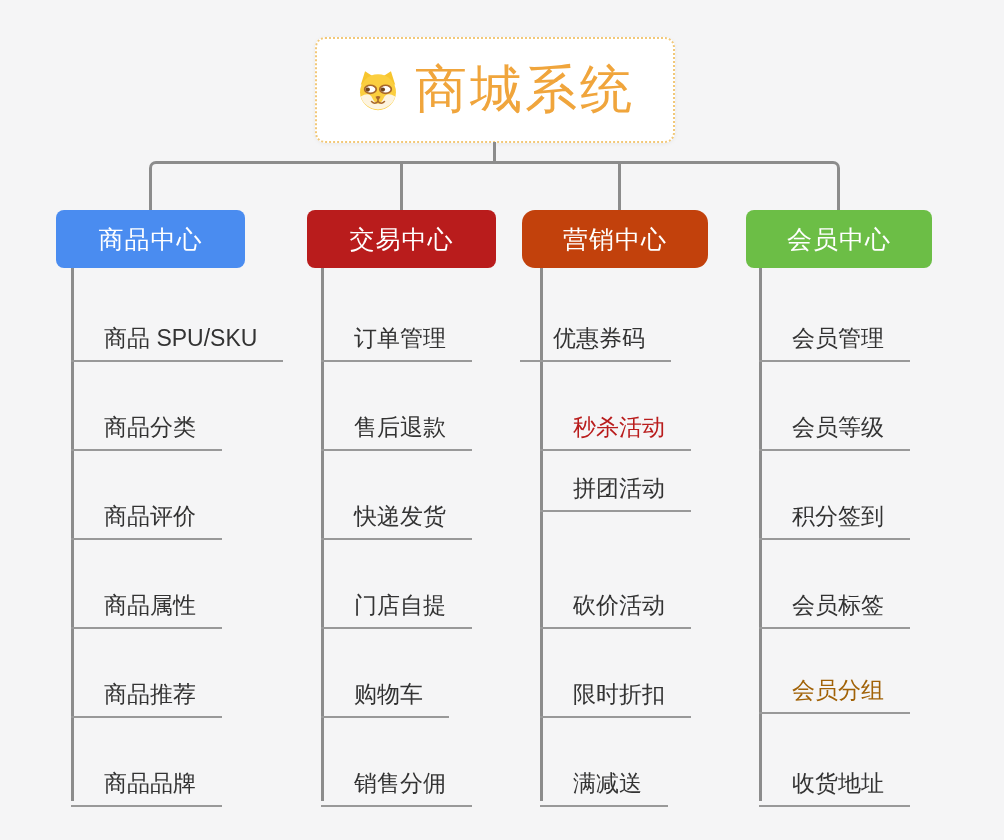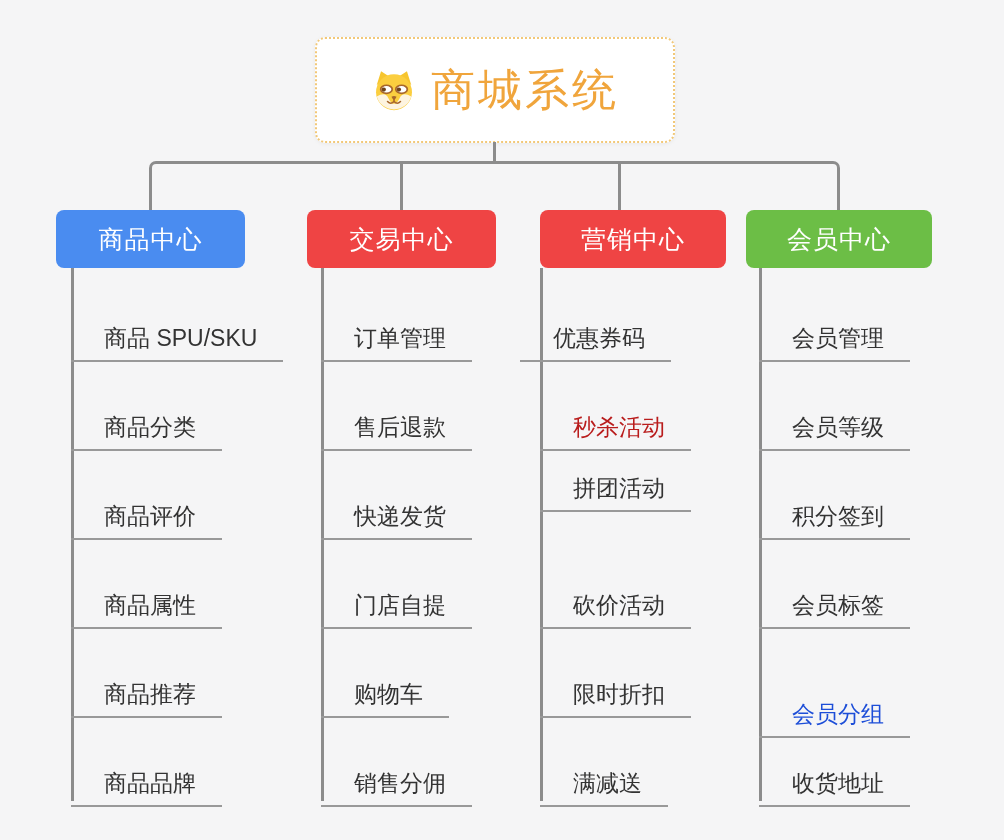--- a/index.html
+++ b/index.html
@@ -6,21 +6,21 @@
   body{font-family:"Liberation Sans","DejaVu Sans",sans-serif;background:#f5f5f6;}
   .canvas{position:relative;width:1004px;height:840px;background:#f5f5f6;overflow:hidden;}
 
   
   .root-node{
     position:absolute;left:315px;top:37px;width:360px;height:106px;
     background:#ffffff;border:2px dotted #f2c878;border-radius:10px;
     box-sizing:border-box;display:flex;align-items:center;justify-content:center;
     gap:14px;box-shadow:0 1px 4px rgba(0,0,0,0.05);
   }
-  .root-title{font-size:44px;letter-spacing:3px;color:#f0a53c;font-weight:500;}
+  .root-title{font-size:52px;letter-spacing:3px;color:#f0a53c;font-weight:500;}
   .dog{width:46px;height:42px;flex:0 0 auto;}
 
   
   .line{position:absolute;background:#8c8c8c;}
   .rail-frame{
     position:absolute;left:149px;top:161px;width:691px;height:49px;
     border-top:3px solid #8c8c8c;border-left:3px solid #8c8c8c;border-right:3px solid #8c8c8c;
     border-radius:7px 7px 0 0;box-sizing:border-box;
   }
 
@@ -68,38 +68,38 @@
 
   <div id="branches">
       <div class="branch-box" style="left: 56px; width: 189px; background: rgb(74, 140, 240);">商品中心</div>
       <div class="line" style="left: 71px; top: 268px; width: 3px; height: 533px; background: rgb(140, 140, 140);"></div>
       <div class="leaf" style="left: 71px; top: 308px; border-bottom-color: rgb(153, 153, 153); color: rgb(51, 51, 51);">商品 SPU/SKU</div>
       <div class="leaf" style="left: 71px; top: 397px; border-bottom-color: rgb(153, 153, 153); color: rgb(51, 51, 51);">商品分类</div>
       <div class="leaf" style="left: 71px; top: 486px; border-bottom-color: rgb(153, 153, 153); color: rgb(51, 51, 51);">商品评价</div>
       <div class="leaf" style="left: 71px; top: 575px; border-bottom-color: rgb(153, 153, 153); color: rgb(51, 51, 51);">商品属性</div>
       <div class="leaf" style="left: 71px; top: 664px; border-bottom-color: rgb(153, 153, 153); color: rgb(51, 51, 51);">商品推荐</div>
       <div class="leaf" style="left: 71px; top: 753px; border-bottom-color: rgb(153, 153, 153); color: rgb(51, 51, 51);">商品品牌</div>
-      <div class="branch-box" style="left: 307px; width: 189px; background: #ef4444;">交易中心</div>
+      <div class="branch-box" style="left: 307px; width: 189px; background: #b91c1c;">交易中心</div>
       <div class="line" style="left: 321px; top: 268px; width: 3px; height: 533px; background: rgb(140, 140, 140);"></div>
       <div class="leaf" style="left: 321px; top: 308px; border-bottom-color: rgb(153, 153, 153); color: rgb(51, 51, 51);">订单管理</div>
       <div class="leaf" style="left: 321px; top: 397px; border-bottom-color: rgb(153, 153, 153); color: rgb(51, 51, 51);">售后退款</div>
       <div class="leaf" style="left: 321px; top: 486px; border-bottom-color: rgb(153, 153, 153); color: rgb(51, 51, 51);">快递发货</div>
       <div class="leaf" style="left: 321px; top: 575px; border-bottom-color: rgb(153, 153, 153); color: rgb(51, 51, 51);">门店自提</div>
       <div class="leaf" style="left: 321px; top: 664px; border-bottom-color: rgb(153, 153, 153); color: rgb(51, 51, 51);">购物车</div>
       <div class="leaf" style="left: 321px; top: 753px; border-bottom-color: rgb(153, 153, 153); color: rgb(51, 51, 51);">销售分佣</div>
-      <div class="branch-box" style="left: 540px; width: 186px; background: #ef4444;">营销中心</div>
+      <div class="branch-box" style="left: 522px; width: 186px; background: #c2410c; border-radius: 13px;">营销中心</div>
       <div class="line" style="left: 540px; top: 268px; width: 3px; height: 533px; background: rgb(140, 140, 140);"></div>
       <div class="leaf" style="left: 520px; top: 308px; border-bottom-color: rgb(153, 153, 153); color: rgb(51, 51, 51);">优惠券码</div>
       <div class="leaf" style="left: 540px; top: 397px; border-bottom-color: rgb(153, 153, 153); color: #b91c1c;">秒杀活动</div>
       <div class="leaf" style="left: 540px; top: 458px; border-bottom-color: rgb(153, 153, 153); color: rgb(51, 51, 51); font-family: Liberation Serif, serif;">拼团活动</div>
       <div class="leaf" style="left: 540px; top: 575px; border-bottom-color: rgb(153, 153, 153); color: rgb(51, 51, 51);">砍价活动</div>
       <div class="leaf" style="left: 540px; top: 664px; border-bottom-color: rgb(153, 153, 153); color: rgb(51, 51, 51);">限时折扣</div>
       <div class="leaf" style="left: 540px; top: 753px; border-bottom-color: rgb(153, 153, 153); color: rgb(51, 51, 51);">满减送</div>
       <div class="branch-box" style="left: 746px; width: 186px; background: rgb(108, 190, 70);">会员中心</div>
       <div class="line" style="left: 759px; top: 268px; width: 3px; height: 533px; background: rgb(140, 140, 140);"></div>
       <div class="leaf" style="left: 759px; top: 308px; border-bottom-color: rgb(153, 153, 153); color: rgb(51, 51, 51);">会员管理</div>
       <div class="leaf" style="left: 759px; top: 397px; border-bottom-color: rgb(153, 153, 153); color: rgb(51, 51, 51);">会员等级</div>
       <div class="leaf" style="left: 759px; top: 486px; border-bottom-color: rgb(153, 153, 153); color: rgb(51, 51, 51);">积分签到</div>
       <div class="leaf" style="left: 759px; top: 575px; border-bottom-color: rgb(153, 153, 153); color: rgb(51, 51, 51);">会员标签</div>
-      <div class="leaf" style="left: 759px; top: 684px; border-bottom-color: rgb(153, 153, 153); color: #1d4ed8;">会员分组</div>
+      <div class="leaf" style="left: 759px; top: 660px; border-bottom-color: rgb(153, 153, 153); color: #a16207;">会员分组</div>
       <div class="leaf" style="left: 759px; top: 753px; border-bottom-color: rgb(153, 153, 153); color: rgb(51, 51, 51);">收货地址</div>
     </div>
 </div>
 
 </body></html>

